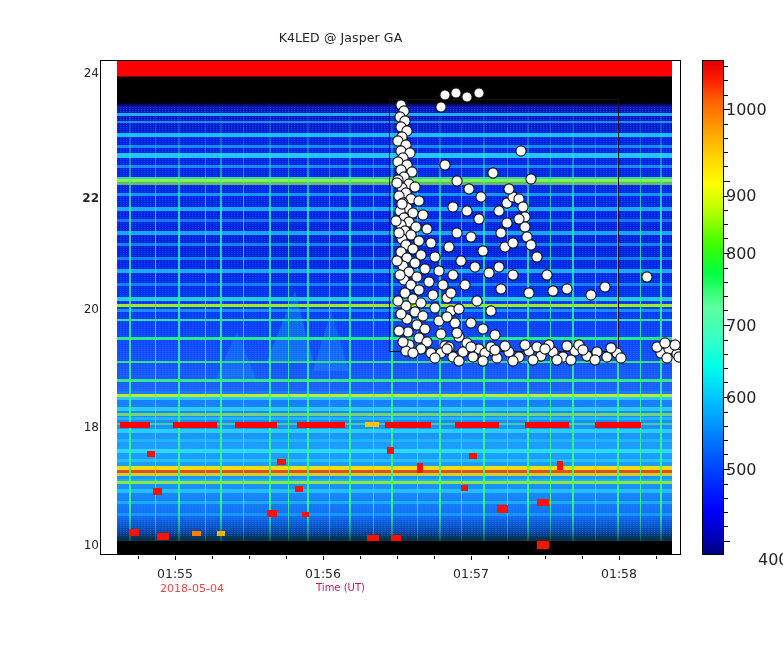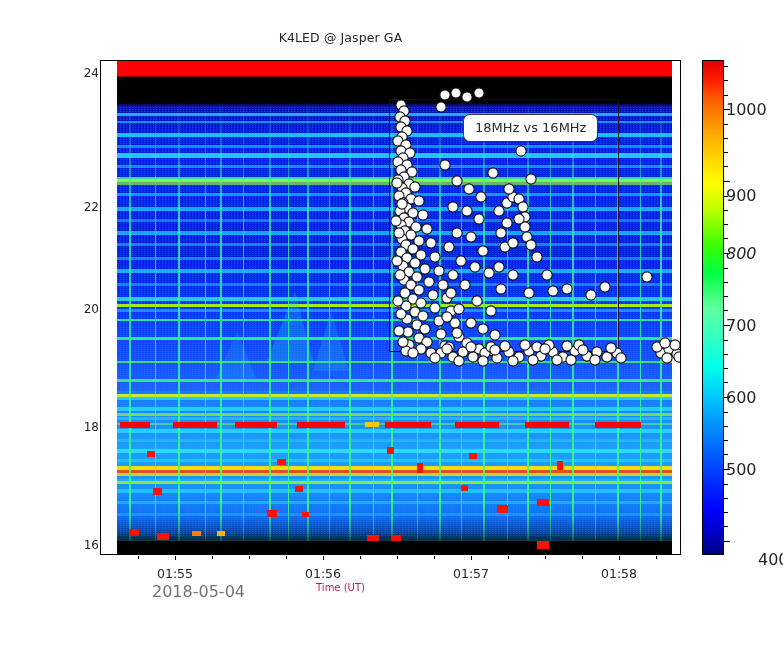--- a/index.html
+++ b/index.html
@@ -26,21 +26,21 @@
 
   
   .ytick{position:absolute;right:684px;transform:translateY(-50%);
     font-size:12px;color:#262626;white-space:nowrap;text-align:right;}
 
   
   .xtick{position:absolute;top:566px;transform:translateX(-50%);
     font-size:12.5px;color:#262626;white-space:nowrap;}
   .xtickmark{position:absolute;top:556px;width:1px;height:4px;background:#000;}
   .xtickmark.minor{height:2.5px;}
-  #datelabel{position:absolute;top:582px;font-size:16px;color:#737373;white-space:nowrap;}
+  #datelabel{position:absolute;top:582px;font-size:11px;color:#ef4444;white-space:nowrap;margin-left:8px;}
   #xlabel{position:absolute;top:582px;left:0;width:681px;text-align:center;
     font-size:10px;color:#be185d;}
 
   
   #cbar{
     position:absolute;left:702px;top:60px;width:22px;height:495px;
     border:1px solid #000;box-sizing:border-box;
     background:linear-gradient(to top,
       #00007F 0%, #0000B2 3%, #0000FF 9%, #0040FF 17%, #0080FF 24%,
       #00BFFF 31%, #00FFEA 38%, #2FFFC8 43%, #5FFF9F 50%,
@@ -459,24 +459,24 @@
           <circle cx="546" cy="216" r="5.1"></circle>
         </g>
       </svg>
 
     </div>
   </div>
 
   <div>
 
     <div class="ytick" style="top:73px;">24</div>
-    <div class="ytick" style="top:207px;">22</div>
+    <div class="ytick" style="top:198px;font-weight:bold;">22</div>
     <div class="ytick" style="top:309px;">20</div>
     <div class="ytick" style="top:427px;">18</div>
-    <div class="ytick" style="top:545px;">16</div>
+    <div class="ytick" style="top:545px;">10</div>
 
   </div>
 
   <div>
     <div class="xtickmark minor" style="left:138px;"></div>
     <div class="xtickmark" style="left:175px;"></div>
     <div class="xtickmark minor" style="left:212px;"></div>
     <div class="xtickmark minor" style="left:249px;"></div>
     <div class="xtickmark minor" style="left:286px;"></div>
     <div class="xtickmark" style="left:323px;"></div>
@@ -532,22 +532,21 @@
     <div class="ctickmark minor" style="top:426px;"></div>
     <div class="ctickmark minor" style="top:440px;"></div>
     <div class="ctickmark minor" style="top:454px;"></div>
     <div class="ctickmark minor" style="top:484px;"></div>
     <div class="ctickmark minor" style="top:498px;"></div>
     <div class="ctickmark minor" style="top:512px;"></div>
     <div class="ctickmark minor" style="top:526px;"></div>
 
     <div class="ctick" style="top:109px;">1000</div>
     <div class="ctick" style="top:181px;margin-top:14px;">900</div>
-    <div class="ctick" style="top:253px;font-style:italic;">800</div>
+    <div class="ctick" style="top:253px;">800</div>
     <div class="ctick" style="top:325px;">700</div>
     <div class="ctick" style="top:397px;">600</div>
     <div class="ctick" style="top:469px;">500</div>
     <div class="ctick" style="top:559px;margin-left:32px;">400</div>
   </div>
 
-  <div id="annbox">18MHz vs 16MHz</div>
 
 </div>
 
 </body></html>

